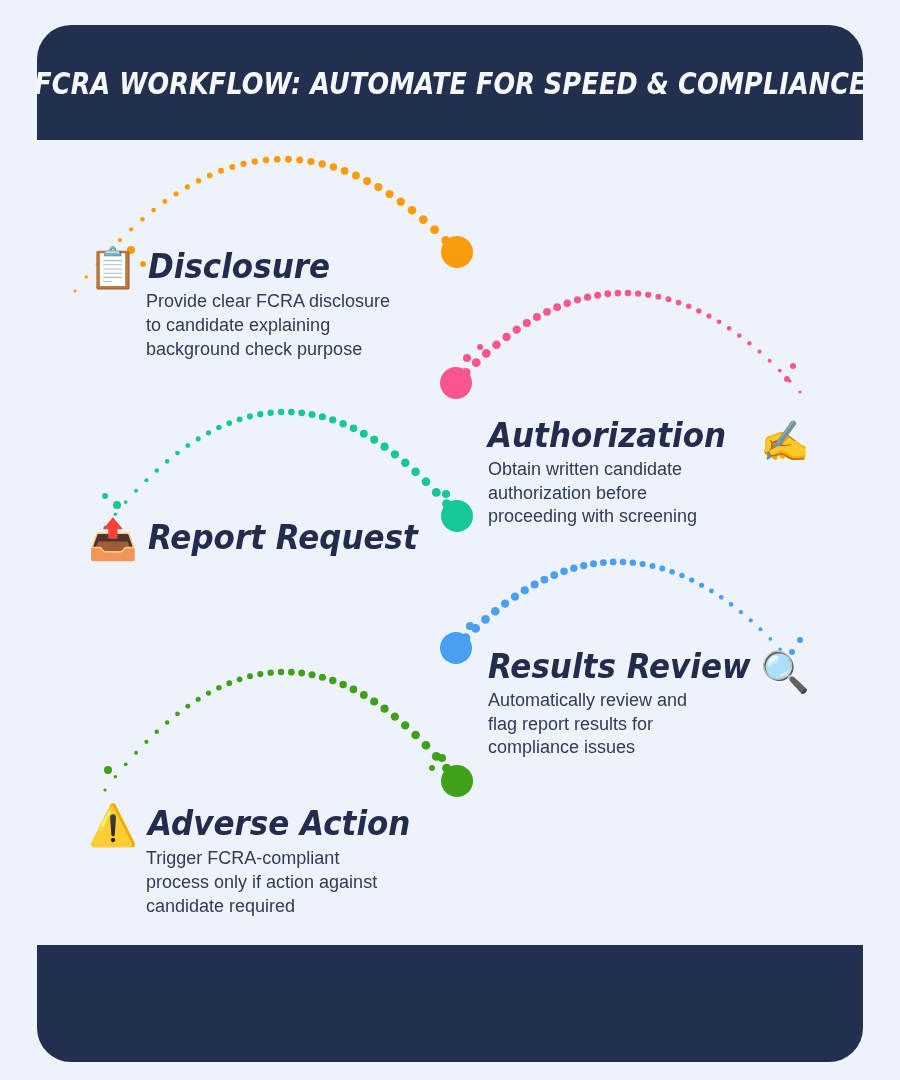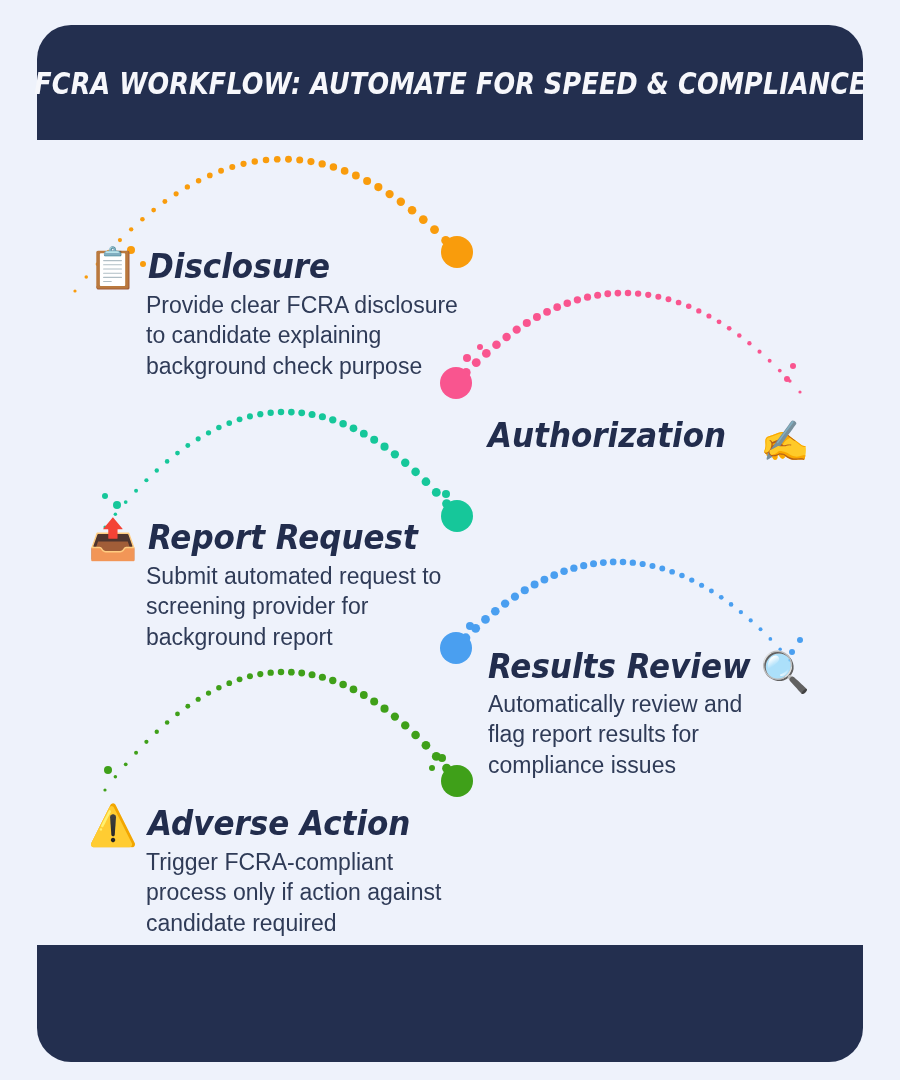--- a/index.html
+++ b/index.html
@@ -91,21 +91,21 @@
     font-style: italic;
     font-weight: 700;
     color: #222d4d;
     line-height: 1.18;
     white-space: nowrap;
     transform: scaleX(0.94);
     transform-origin: left center;
   }
   .step-desc {
     font-family: "Liberation Sans", sans-serif;
-    font-size: 23px;
+    font-size: 18px;
     line-height: 1.32;
     color: #2f3b57;
     white-space: pre-line;
   }
   .step.left .step-desc { padding-left: 58px; }
   .step.right .step-desc { padding-left: 0px; }
 
   
   .step.right .step-head {
     position: relative;
@@ -342,30 +342,30 @@
     <div class="step-desc">Provide clear FCRA disclosure
 to candidate explaining
 background check purpose</div>
   </div>
 
   <div class="step right" id="step-authorization" style="left: 488px; top: 403px;">
     <div class="step-head">
       <span class="step-title">Authorization</span>
       <span class="step-emoji">✍️</span>
     </div>
+    <div class="step-desc">Obtain written candidate
+authorization before
+proceeding with screening</div>
   </div>
 
   <div class="step left" id="step-report-request" style="left: 88px; top: 519px;">
     <div class="step-head">
       <span class="step-emoji">📤</span>
       <span class="step-title">Report Request</span>
     </div>
-    <div class="step-desc">Submit automated request to
-screening provider for
-background report</div>
   </div>
 
   <div class="step right" id="step-results-review" style="left: 488px; top: 634px;">
     <div class="step-head">
       <span class="step-title">Results Review</span>
       <span class="step-emoji">🔍</span>
     </div>
     <div class="step-desc">Automatically review and
 flag report results for
 compliance issues</div>

